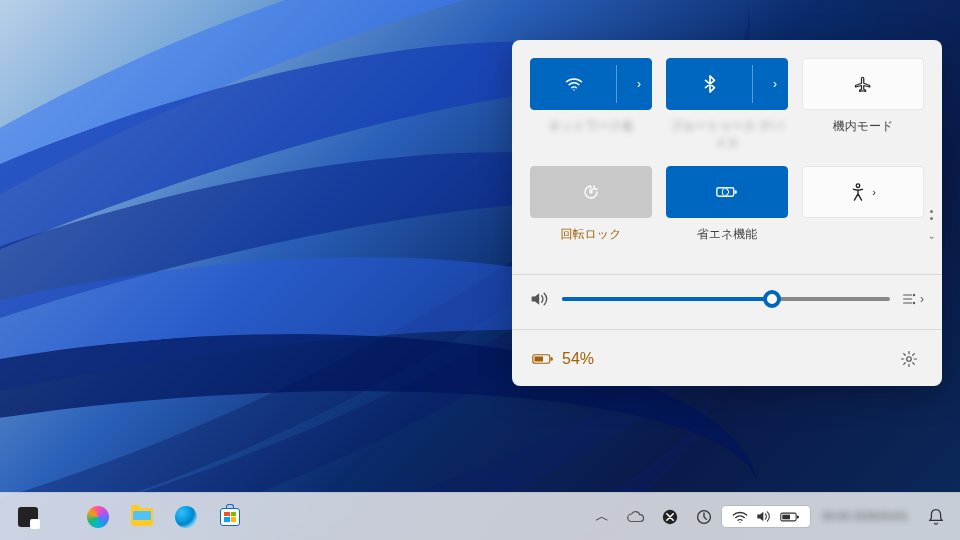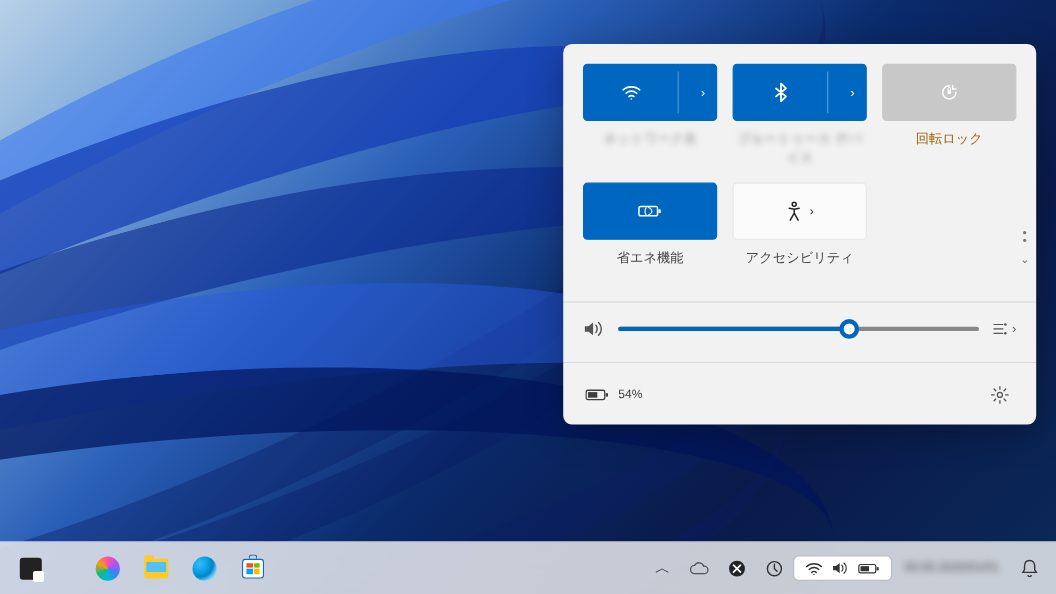--- a/index.html
+++ b/index.html
@@ -92,21 +92,21 @@
   position: absolute; width: 18px; height: 18px; background: #fff;
   border: 4px solid #0067c0; border-radius: 50%; transform: translateX(-50%);
   cursor: pointer;
 }
 .vol-more { color: #555; display: flex; align-items: center; gap: 2px; cursor: pointer; }
 
 .qs-bottom {
   display: flex; align-items: center; justify-content: space-between;
   padding: 4px 2px 2px 2px;
 }
-.battery-info { display: flex; align-items: center; gap: 8px; color: #404040; font-size: 11px; }
+.battery-info { display: flex; align-items: center; gap: 8px; color: #a16207; font-size: 16px; }
 .settings-btn { color: #555; font-size: 16px; cursor: pointer; padding: 4px; border-radius: 4px; }
 
 .taskbar {
   position: absolute; left: 0; right: 0; bottom: 0; height: 48px;
   background: #f3f3f3d0;
   backdrop-filter: blur(20px);
   border-top: 1px solid rgba(0,0,0,0.06);
   display: flex; align-items: center;
   padding: 0 8px;
 }
@@ -181,20 +181,30 @@
         <span class="icon">
           <svg width="12" height="18" viewBox="0 0 12 20" fill="none" stroke="currentColor" stroke-width="1.8" stroke-linejoin="round" stroke-linecap="round">
               <path d="M6 1 L6 19 L11 14 L1 6 M6 1 L11 6 L1 14"></path>
             </svg>
         </span>
         <span class="chev">›</span>
       </div>
       <div class="qs-label blurred">ブルートゥース デバイス</div>
     </div>
 
+    <div class="qs-tile">
+      <div class="qs-btn inactive">
+        <span class="icon">
+          <svg width="18" height="18" viewBox="0 0 24 24" fill="none" stroke="currentColor" stroke-width="1.6">
+              <path d="M21 14 L13 11 L13 4.5 C13 3.7 12.3 3 11.5 3 C10.7 3 10 3.7 10 4.5 L10 11 L2 14 L2 16 L10 14 L10 19 L7.5 20.5 L7.5 22 L11.5 21 L15.5 22 L15.5 20.5 L13 19 L13 14 L21 16 Z" stroke-linejoin="round"></path>
+            </svg>
+        </span>
+      </div>
+      <div class="qs-label">機内モード</div>
+    </div>
 
     <div class="qs-tile">
       <div class="qs-btn disabled">
         <span class="icon">
           <svg width="18" height="18" viewBox="0 0 24 24" fill="none" stroke="currentColor" stroke-width="1.8" stroke-linecap="round">
               <path d="M20 12 A8 8 0 1 1 12 4"></path>
               <path d="M16 4 L12 4 L12 0" transform="translate(4,4)"></path>
               <rect x="10" y="9" width="4" height="5" rx="1" fill="currentColor" stroke="none"></rect>
               <path d="M10.5 9 L10.5 7.5 A1.5 1.5 0 0 1 13.5 7.5 L13.5 9" stroke-width="1.2"></path>
             </svg>
@@ -219,21 +229,20 @@
     <div class="qs-tile">
       <div class="qs-btn inactive">
         <span class="icon" style="display:flex;align-items:center;gap:6px;">
           <svg width="16" height="18" viewBox="0 0 16 20" fill="none" stroke="currentColor" stroke-width="1.5" stroke-linecap="round">
               <circle cx="8" cy="3" r="2"></circle>
               <path d="M3 7 L8 8 L13 7 M8 8 L8 12 M8 12 L4 19 M8 12 L12 19"></path>
             </svg>
           <span style="font-size:11px;">›</span>
         </span>
       </div>
-      <div class="qs-label">アクセシビリティ</div>
     </div>
 
   </div>
 
   <div class="qs-side-dots">
     <div class="dot"></div>
       <div class="dot"></div>
     <div class="side-chev">⌄</div>
   </div>
 

